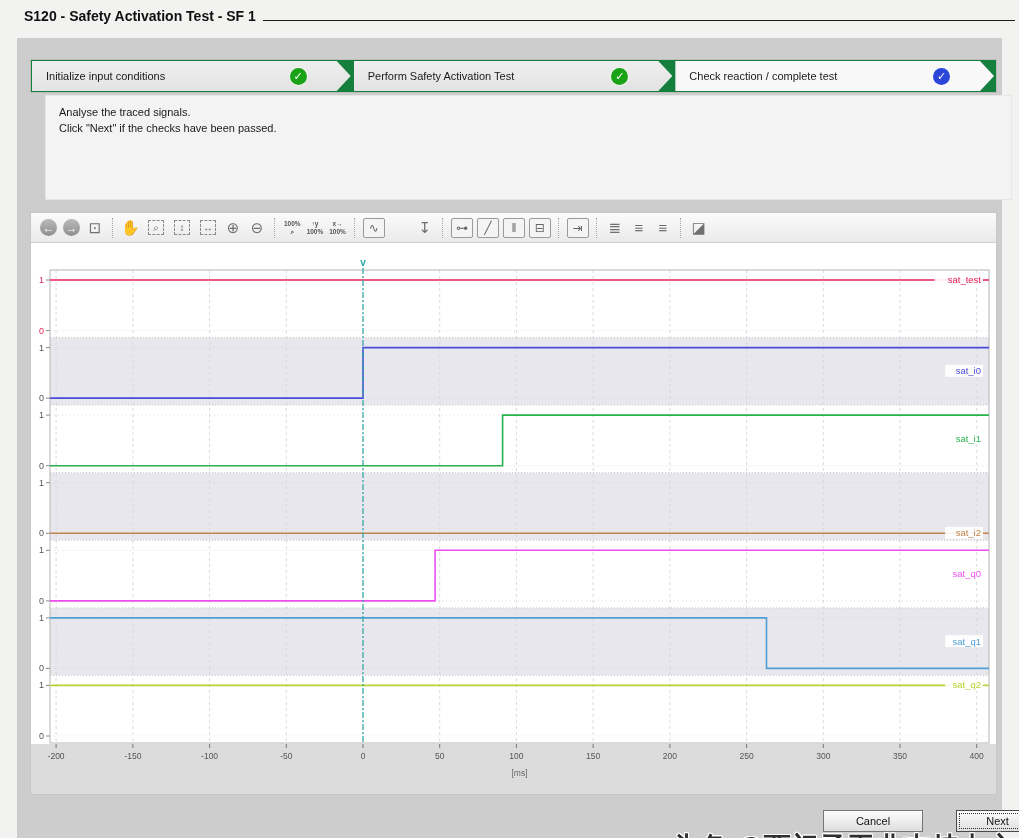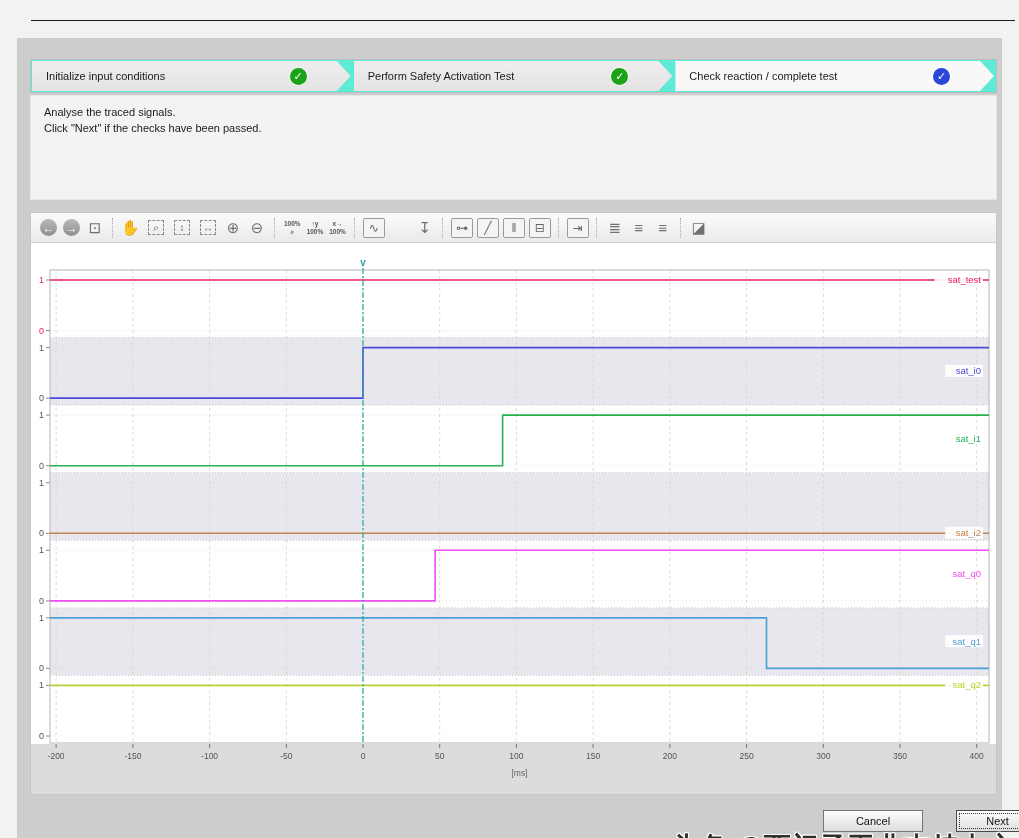--- a/index.html
+++ b/index.html
@@ -10,31 +10,31 @@
     -webkit-font-smoothing:antialiased;
   }
   
   .title-row{position:absolute;left:24px;top:7px;right:4px;display:flex;align-items:baseline;}
   .title-text{font-size:14px;font-weight:bold;color:#101010;white-space:nowrap;}
   .title-underline{flex:1;border-bottom:1.6px solid #1c1c1c;height:13px;margin-left:7px;}
   
   .dialog{position:absolute;left:17px;top:38px;width:985px;height:800px;background:#cdcdcd;}
   
   .wizard-bar{position:absolute;left:30px;top:59px;width:967px;height:34px;
-    background:#5eead4;display:flex;align-items:stretch;padding:0;box-sizing:border-box;border:1px solid #bdbdbd;}
+    background:#15803d;display:flex;align-items:stretch;padding:0;box-sizing:border-box;border:1px solid #bdbdbd;}
   .wizard-step{flex:1;display:flex;align-items:center;margin:1px 2px 1px 1px;
     background:linear-gradient(#eeeeee,#e3e3e3);
     clip-path:polygon(0 0, calc(100% - 14px) 0, 100% 50%, calc(100% - 14px) 100%, 0 100%);
     padding:0 30px 0 14px;cursor:default;}
   .wizard-step.active{background:#f8f8f8;}
   .step-label{font-size:11px;color:#1a1a1a;flex:1;white-space:nowrap;overflow:hidden;}
   .step-check{width:17px;height:17px;border-radius:50%;color:#fff;font-size:11px;font-weight:bold;
     display:flex;align-items:center;justify-content:center;margin-right:14px;box-shadow:0 0 0 1px rgba(255,255,255,.55);}
   
-  .instruction-box{position:absolute;left:30px;top:95px;width:967px;height:105px;background:#f3f3f3;
+  .instruction-box{position:absolute;left:45px;top:95px;width:967px;height:105px;background:#f3f3f3;
     box-sizing:border-box;padding:9px 13px;font-size:11px;color:#1a1a1a;line-height:1.45;border:1px solid #e6e6e6;}
   
   .trace-panel{position:absolute;left:30px;top:212px;width:967px;height:583px;background:#ffffff;
     border:1px solid #c6c6c6;box-sizing:border-box;}
   .trace-toolbar{height:29px;background:linear-gradient(#fbfbfb,#eaeaea);border-bottom:1px solid #cfcfcf;
     display:flex;align-items:center;padding-left:6px;}
   .tb-icon{width:24px;height:22px;display:flex;align-items:center;justify-content:center;
     color:#6f6f6f;font-size:15px;cursor:pointer;flex:0 0 auto;}
   .tb-circle{width:17px;height:17px;margin:0 3px;border-radius:50%;background:linear-gradient(#b9b9b9,#8f8f8f);
     color:#fff;font-size:12px;font-weight:bold;display:flex;align-items:center;justify-content:center;cursor:pointer;flex:0 0 auto;}
@@ -54,20 +54,21 @@
   .btn-cancel{left:823px;top:810px;width:100px;}
   .btn-next{left:920px;top:810px;width:83px;outline:1px dotted #333;outline-offset:-4px;border-color:#4a4a4a;margin-left:36px;}
   .watermark{position:absolute;left:672px;top:781px;font-size:27px;font-weight:bold;color:#2f2f2f;
     letter-spacing:1px;white-space:nowrap;z-index:20;pointer-events:none;
     text-shadow:1px 0 #fff,-1px 0 #fff,0 1px #fff,0 -1px #fff,1px 1px #fff,-1px -1px #fff,1px -1px #fff,-1px 1px #fff;margin-top:48px;}
 </style>
 </head>
 <body>
 
 <div class="title-row">
+  <span class="title-text">S120 - Safety Activation Test - SF 1</span>
   <span class="title-underline"></span>
 </div>
 
 <div class="dialog"></div>
 
 <div class="wizard-bar">
     <div class="wizard-step">
       <span class="step-label">Initialize input conditions</span>
       <span class="step-check" style="background: rgb(27, 163, 24);">✓</span>
     </div>

